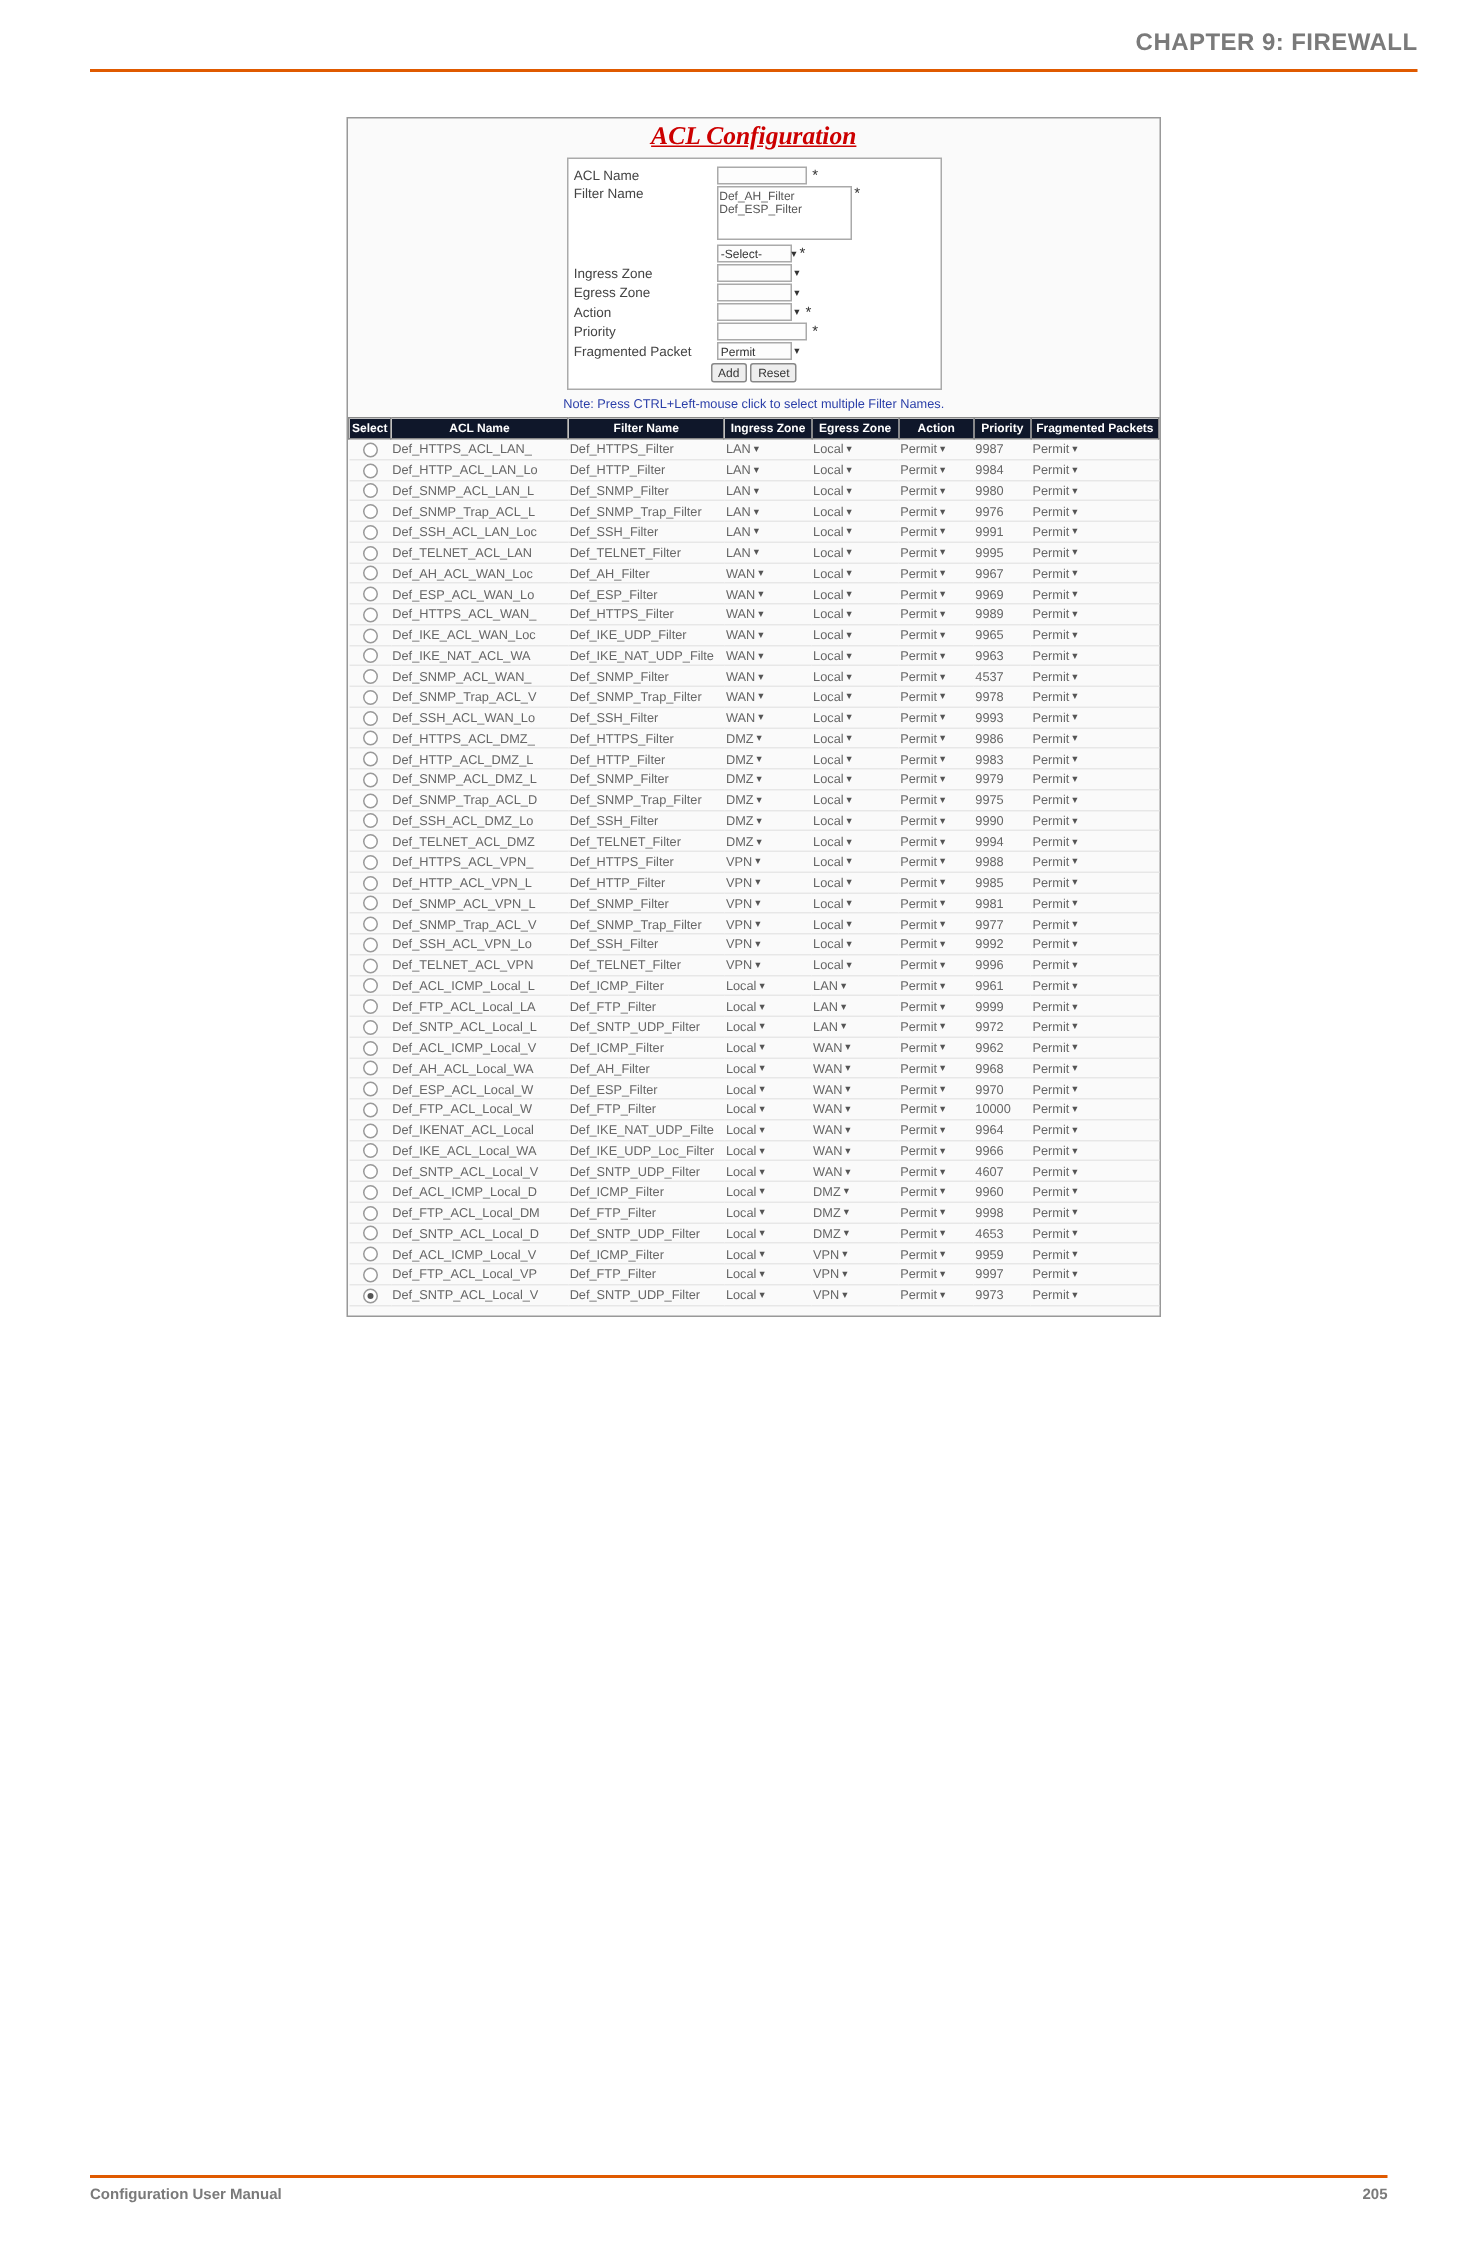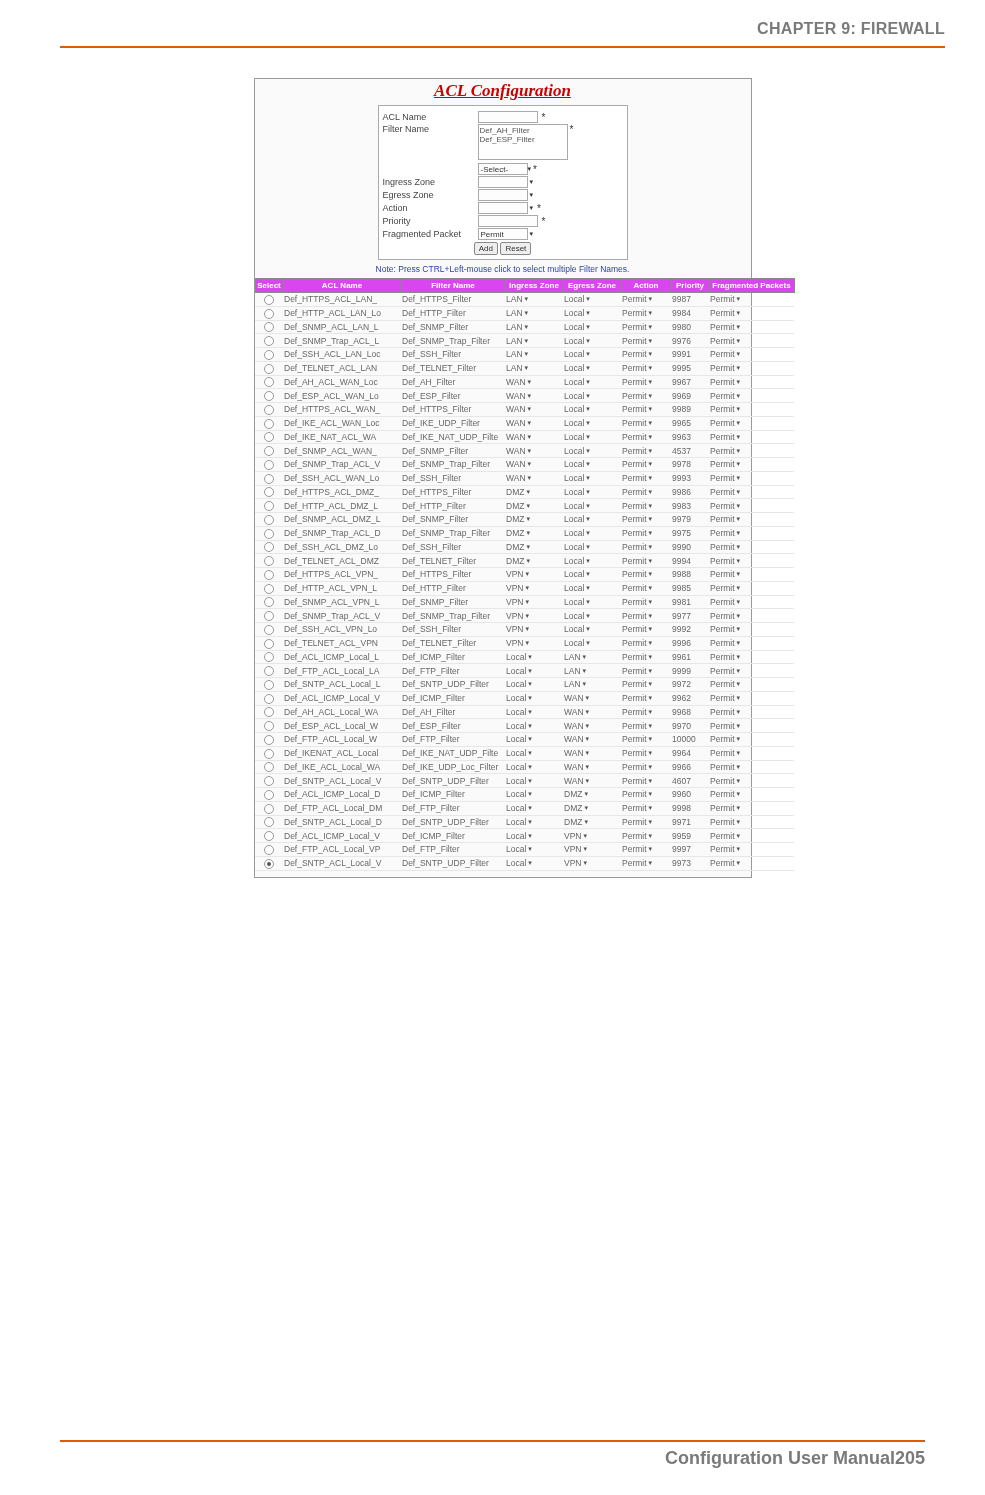--- a/index.html
+++ b/index.html
@@ -1,48 +1,48 @@
 <!DOCTYPE html>
 <html><head>
 <meta charset="utf-8">
 <style>
   * { box-sizing: border-box; }
   body { margin:0; font-family: Arial, Helvetica, sans-serif; background:#fff; color:#333;}
   .page { width:985px; height:1495px; position:relative; padding:20px 40px 0 60px;}
   .header-line { border-top:2px solid #e05a00; margin-top:8px;}
   .chapter { text-align:right; font-weight:bold; color:#7a7a7a; font-size:16px; letter-spacing:0.3px;}
-  .screenshot-frame { width:498px; margin:30px auto 0 auto; border:1px solid #999; background:#fafafa; padding:2px 0 6px 0; font-size:9px;}
+  .screenshot-frame { width:543px; margin:30px auto 0 auto; border:1px solid #999; background:#fafafa; padding:2px 0 6px 0; font-size:9px;}
   .acl-title { text-align:center; color:#c00; font-weight:bold; font-style:italic; font-size:17px; text-decoration:underline; font-family: "Times New Roman", serif;}
   .form-box { width:250px; margin:4px auto 0 auto; border:1px solid #aaa; background:#fff; padding:4px;}
   .form-row { display:flex; align-items:center; margin:1px 0; font-size:9px;}
   .form-row .lbl { flex:0 0 95px; color:#444;}
   .form-row .ctrl { flex:1; display:flex; align-items:center; gap:2px;}
   .minisel, .minitxt { font-size:8px; border:1px solid #aaa; background:#fdfdfd; padding:0 2px; height:12px; line-height:12px;}
   .minitxt { width:60px;}
   .minisel { width:50px;}
   .star { color:#333; font-size:10px; margin-left:2px;}
   .listbox { width:90px; height:36px; overflow:hidden; border:1px solid #aaa; font-size:8px; background:#fff; padding:1px;}
   .listbox div { white-space:nowrap; color:#555;}
   .btnrow { text-align:center; margin-top:2px;}
   .minibtn { font-size:8px; border:1px solid #888; background:#eee; padding:0 4px; border-radius:2px; display:inline-block; height:13px; line-height:12px;}
   .note { text-align:center; font-size:8.5px; color:#2a3ea8; margin:4px 0;}
   table.grid { width:100%; border-collapse:collapse; font-size:8.5px; table-layout:fixed;}
-  table.grid th { background:#d946ef; color:#fff; font-weight:bold; padding:2px 1px; font-size:8px; border:1px solid #888; overflow:hidden; white-space:nowrap;}
+  table.grid th { background:#0f172a; color:#fff; font-weight:bold; padding:2px 1px; font-size:8px; border:1px solid #888; overflow:hidden; white-space:nowrap;}
   table.grid td { padding:1px 1px; border-bottom:1px solid #e7e7e7; color:#666; vertical-align:middle; overflow:hidden; white-space:nowrap;}
   .radio-dot { width:10px; height:10px; border:1px solid #999; border-radius:50%; display:inline-block; background:#fff; vertical-align:middle;}
   .radio-dot.sel::after{ content:""; display:block; width:4px; height:4px; background:#555; border-radius:50%; margin:2px;}
   .dd { display:inline-flex; align-items:center; gap:2px;}
   .dd .val { color:#666;}
   .dd .arrow { font-size:7px; color:#555;}
   .col-sel{width:28px;} .col-acl{width:118px;} .col-filter{width:104px;} .col-ing{width:58px;} .col-eg{width:58px;} .col-act{width:50px;} .col-pri{width:38px;} .col-frag{width:85px;}
   .footer-btns{ text-align:center; margin-top:4px;}
   .caption { text-align:center; font-weight:bold; color:#7a7a7a; font-size:17px; margin-top:24px;}
   .bottom { position:absolute; left:60px; right:60px; bottom:26px;}
   .footer-line { border-top:2px solid #e05a00; margin-bottom:6px;}
-  .footer-row { display:flex; justify-content:flex-end; font-weight:bold; color:#7a7a7a; font-size:18px;}
+  .footer-row { display:flex; justify-content:space-between; font-weight:bold; color:#7a7a7a; font-size:10px;}
   .footer-row2 { font-weight:bold; color:#7a7a7a; font-size:15px; margin-top:2px;}
 </style>
 </head>
 <body>
 
 <div class="page">
   <div class="chapter">CHAPTER 9: FIREWALL</div>
   <div class="header-line"></div>
 
   <div class="screenshot-frame">
@@ -986,21 +986,21 @@
                 <span class="arrow">▾</span>
               </span></td>
             <td><span class="dd">
                 <span class="val">DMZ</span> 
                 <span class="arrow">▾</span>
               </span></td>
             <td><span class="dd">
                 <span class="val">Permit</span> 
                 <span class="arrow">▾</span>
               </span></td>
-            <td>9971</td>
+            <td>4653</td>
             <td><span class="dd">
                 <span class="val">Permit</span> 
                 <span class="arrow">▾</span>
               </span></td>
           </tr>
           <tr>
             <td style="text-align:center;"><span class="radio-dot"></span></td>
             <td>Def_ACL_ICMP_Local_V</td>
             <td>Def_ICMP_Filter</td>
             <td><span class="dd">

